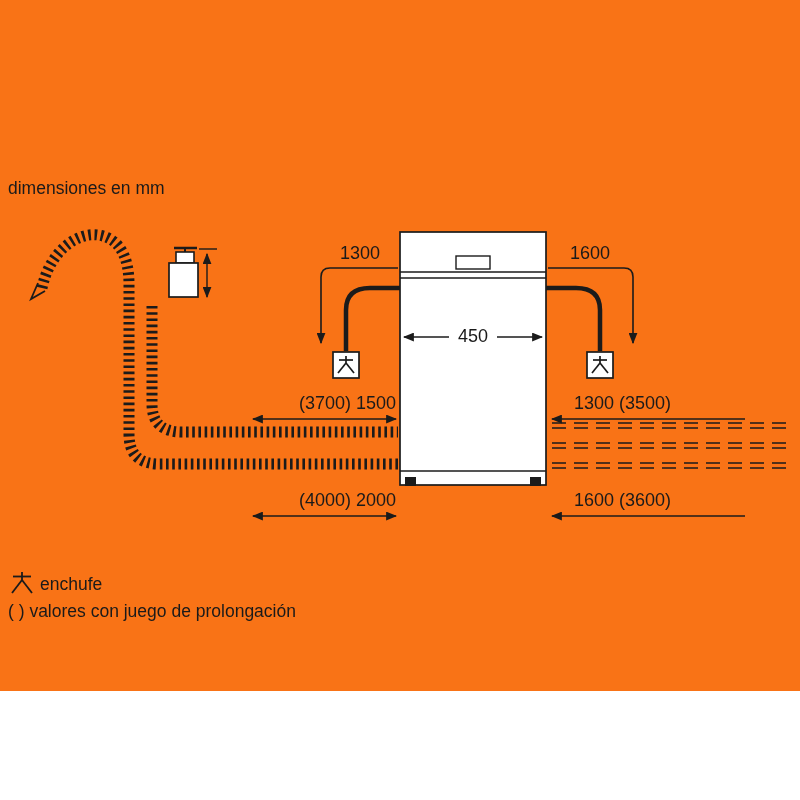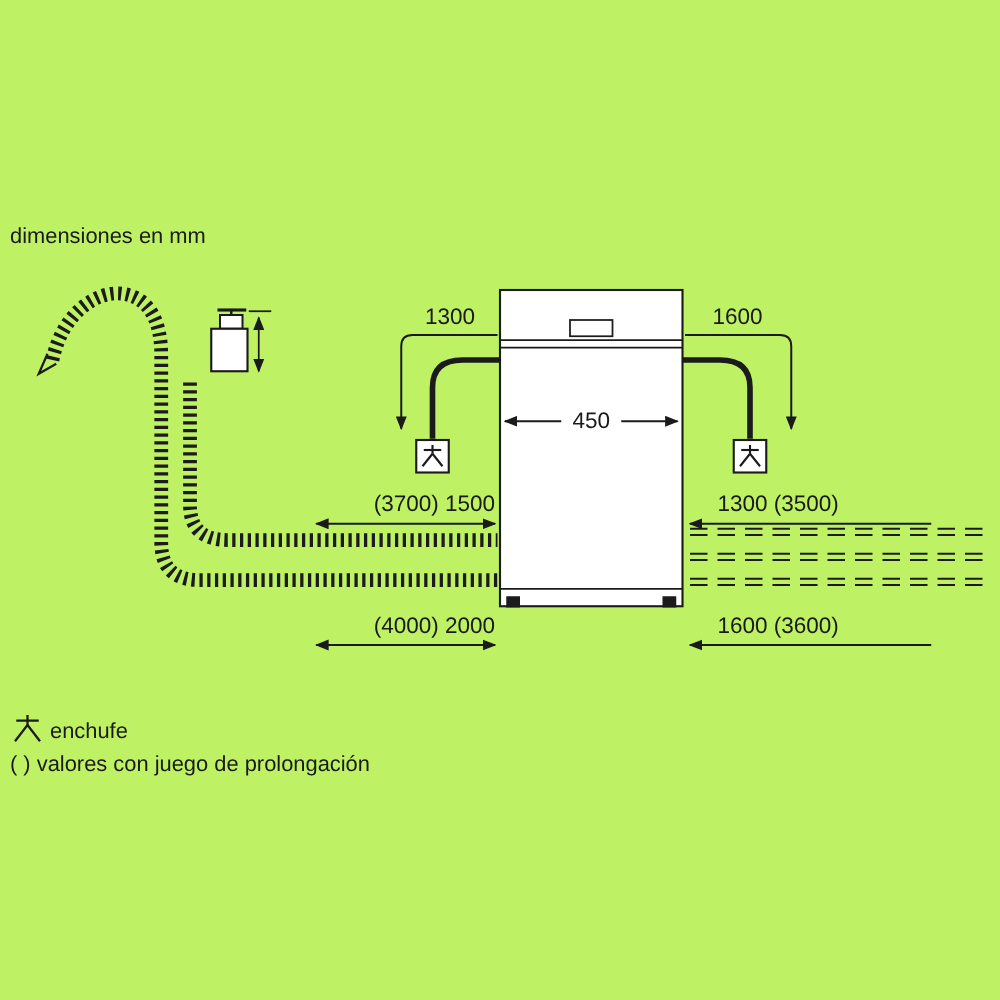--- a/index.html
+++ b/index.html
@@ -1,16 +1,16 @@
 <!DOCTYPE html>
 <html><head>
 <meta charset="utf-8">
 <style>
   html,body{margin:0;padding:0;background:#ffffff;}
-  .page{position:relative;width:800px;height:800px;background:#bef264;overflow:hidden;
+  .page{position:relative;width:800px;height:691px;background:#f97316;overflow:hidden;
         font-family:"Liberation Sans",sans-serif;}
   svg{position:absolute;left:0;top:0;}
   svg text{font-family:"Liberation Sans",sans-serif;fill:#1a1a1a;}
   .t17{font-size:17.5px;}
   .t18{font-size:18px;}
 </style>
 </head>
 <body>
 
 <div class="page">

